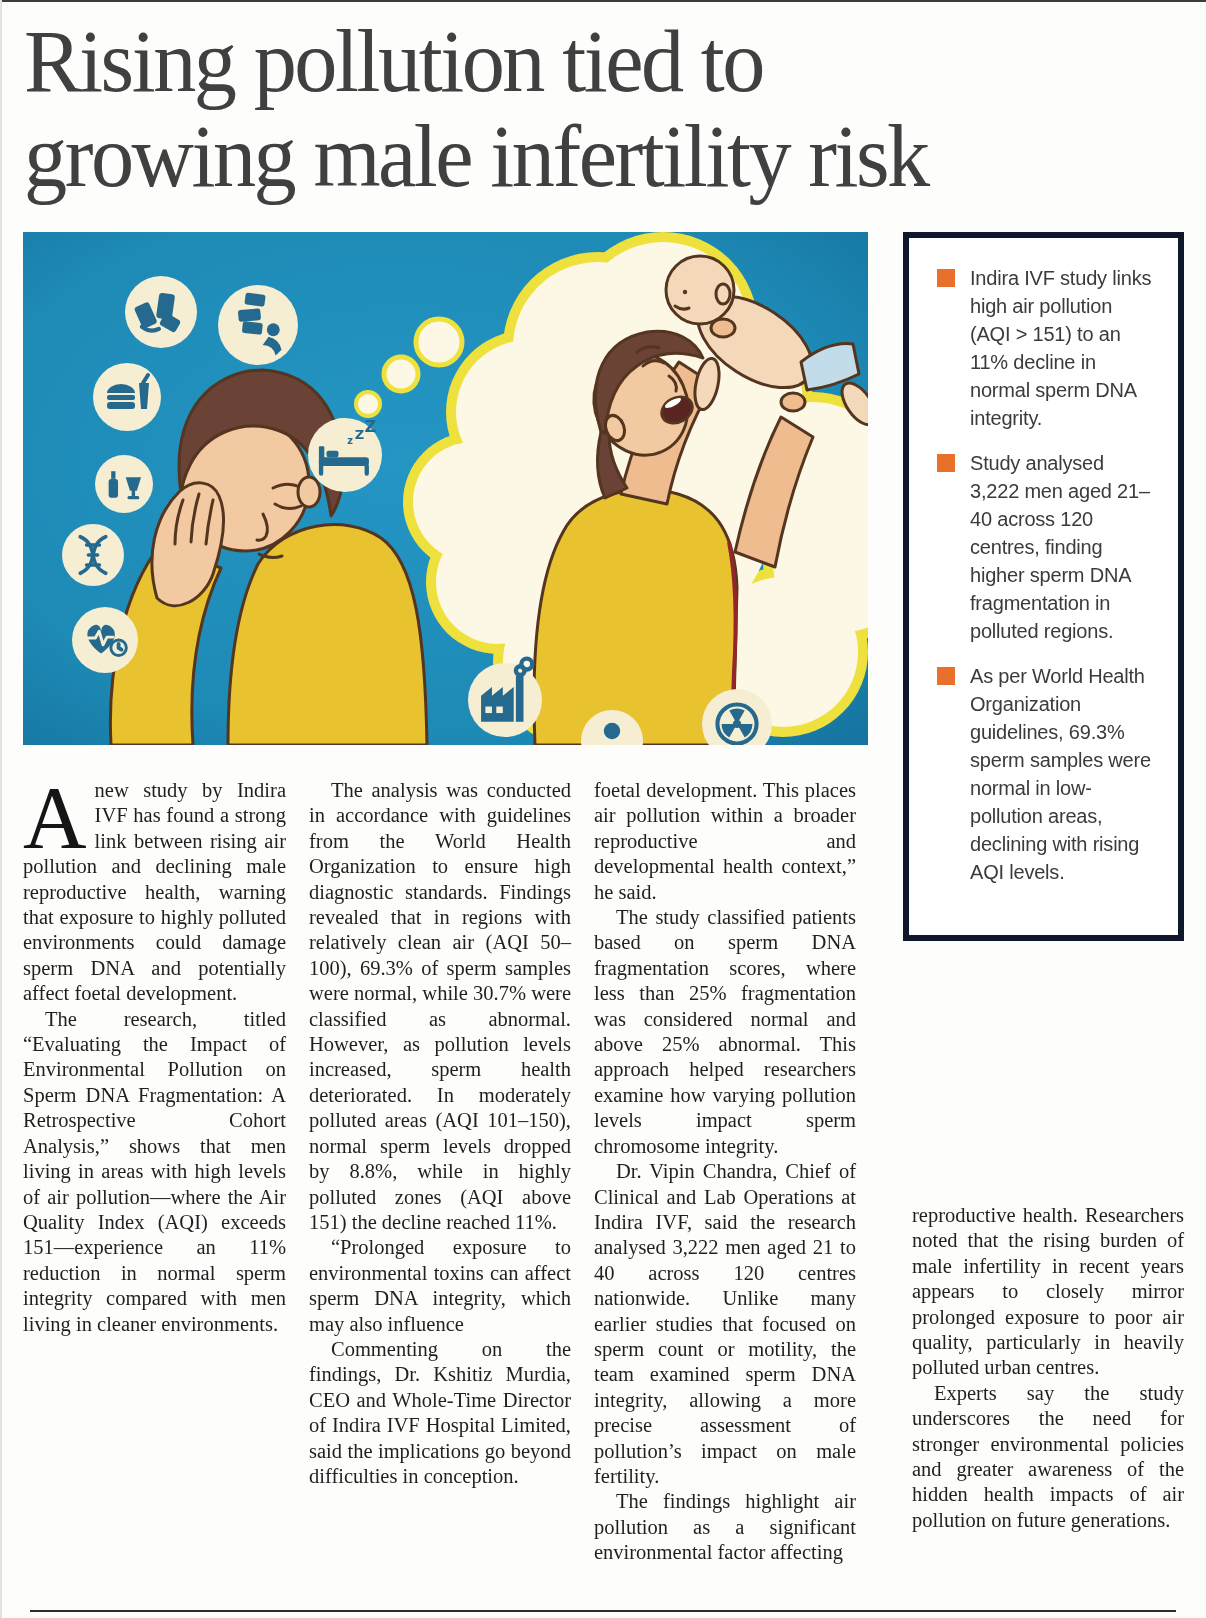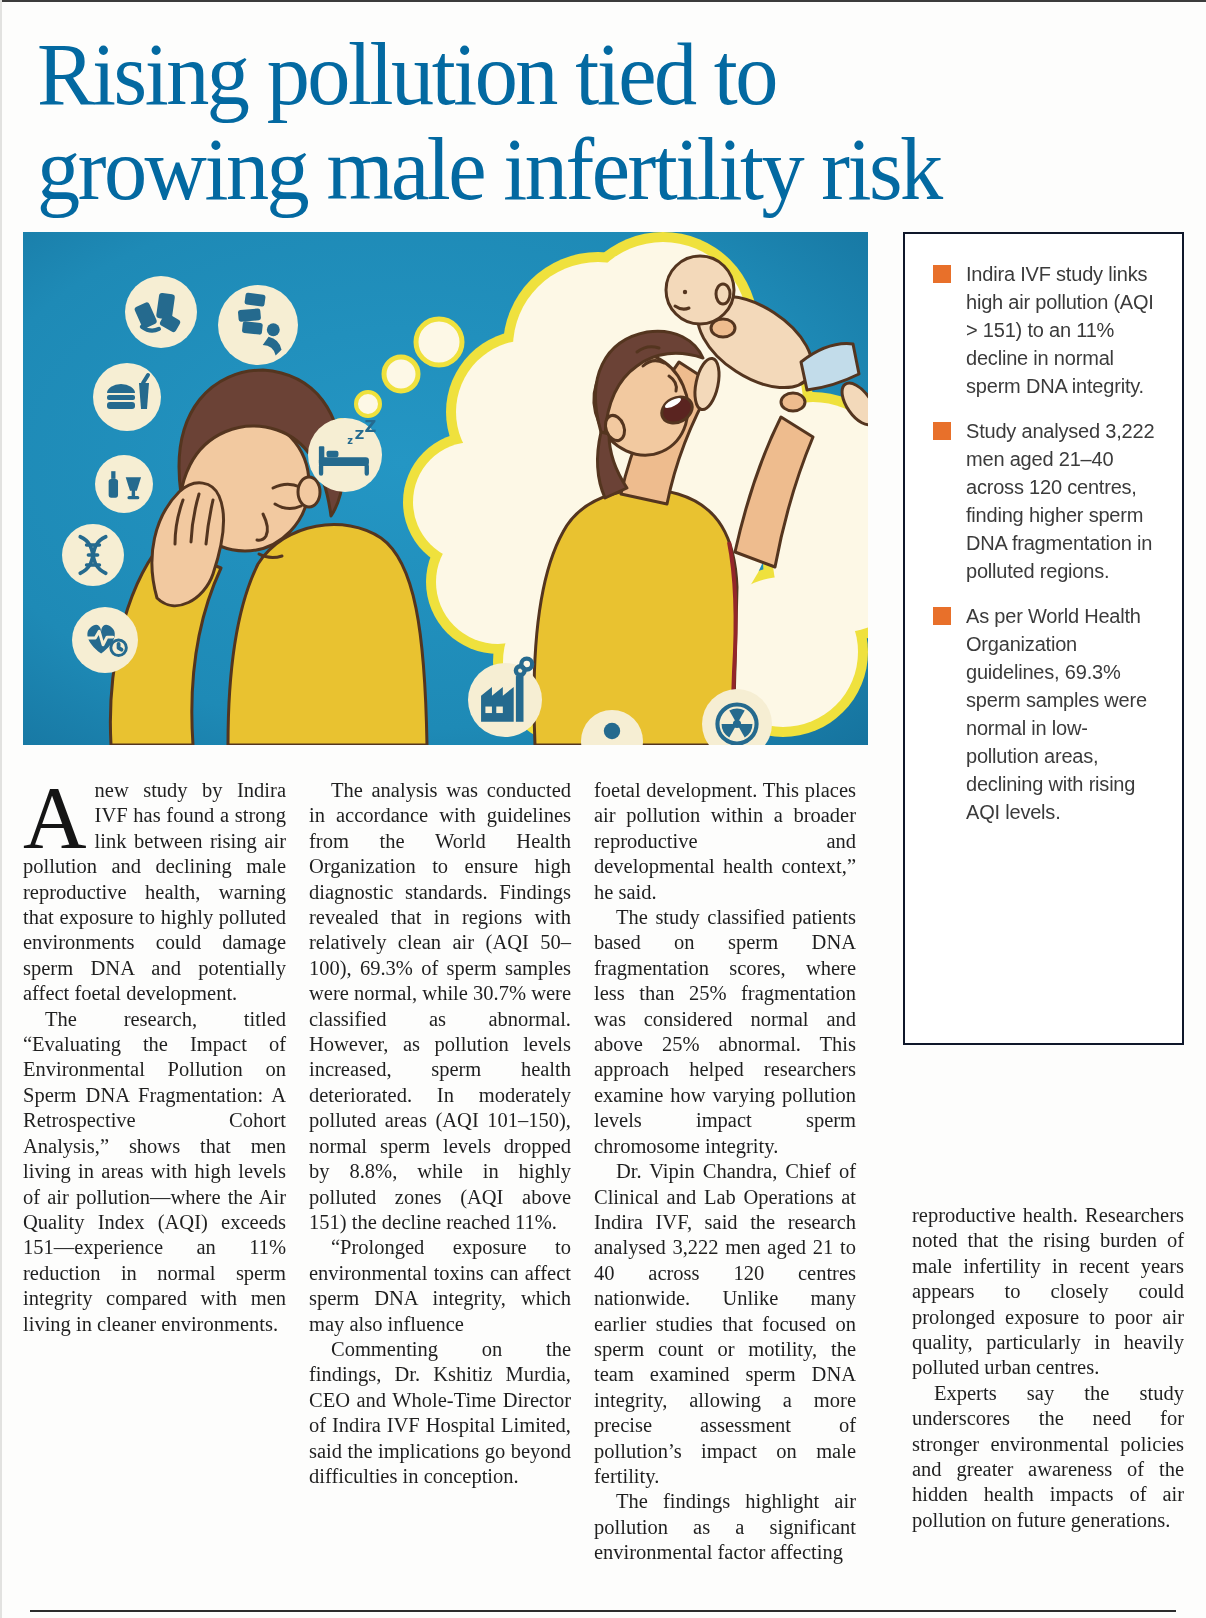--- a/index.html
+++ b/index.html
@@ -3,30 +3,30 @@
 <meta charset="utf-8">
 <title>Newspaper clipping</title>
 <style>
   html,body{margin:0;padding:0;background:#ffffff;}
   .page{position:relative;width:1206px;height:1618px;background:#fdfdfc;overflow:hidden;
         font-family:"Liberation Serif",serif;color:#1e1e1e;}
   .top-rule{position:absolute;left:0;top:0;width:1206px;height:2px;background:#3c3c3c;}
   .left-edge{position:absolute;left:0;top:0;width:2px;height:1618px;background:#e2e2e0;}
   .bottom-rule{position:absolute;left:30px;top:1610px;width:1146px;height:2px;background:#2c2c2c;}
 
-  .headline{position:absolute;left:24px;top:14px;width:1165px;margin:13px;
-            font-family:"Liberation Serif",serif;font-weight:400;color:#0369a1;
+  .headline{position:absolute;left:24px;top:14px;width:1165px;margin:0;
+            font-family:"Liberation Serif",serif;font-weight:400;color:#404040;
             font-size:88px;line-height:95px;letter-spacing:-2.5px;}
   .headline span{display:block;transform:scaleX(.98);transform-origin:left;}
 
   .illustration{position:absolute;left:23px;top:232px;width:845px;height:513px;}
   .illustration svg{display:block;}
 
-  .factbox{position:absolute;left:903px;top:232px;width:281px;height:813px;
-           box-sizing:border-box;border:2px solid #0f172a;background:#ffffff;
+  .factbox{position:absolute;left:903px;top:232px;width:281px;height:709px;
+           box-sizing:border-box;border:6px solid #0f172a;background:#ffffff;
            padding:26px 22px 0 28px;}
   .factbox ul{list-style:none;margin:0;padding:0;}
   .factbox li{display:grid;grid-template-columns:18px auto;column-gap:15px;
               margin:0 0 17px 0;font-family:"Liberation Sans",sans-serif;
               font-size:20px;line-height:28px;color:#3b3b3b;letter-spacing:-0.2px;}
   .factbox .sq{width:18px;height:18px;margin-top:5px;}
 
   .col{position:absolute;top:778px;text-align:justify;
        font-size:20.5px;line-height:25.4px;color:#1f1f1f;}
   .col p{margin:0;}
@@ -283,18 +283,18 @@
       <p class="indent">“Prolonged exposure to environmental toxins can affect sperm DNA integrity, which may also influence</p>
       <p class="indent">Commenting on the findings, Dr. Kshitiz Murdia, CEO and Whole-Time Director of Indira IVF Hospital Limited, said the implications go beyond difficulties in conception.</p>
     </div>
   <div class="col col-2" id="col-2">
       <p>foetal development. This places air pollution within a broader reproductive and developmental health context,” he said.</p>
       <p class="indent">The study classified patients based on sperm DNA fragmentation scores, where less than 25% fragmentation was considered normal and above 25% abnormal. This approach helped researchers examine how varying pollution levels impact sperm chromosome integrity.</p>
       <p class="indent">Dr. Vipin Chandra, Chief of Clinical and Lab Operations at Indira IVF, said the research analysed 3,222 men aged 21 to 40 across 120 centres nationwide. Unlike many earlier studies that focused on sperm count or motility, the team examined sperm DNA integrity, allowing a more precise assessment of pollution’s impact on male fertility.</p>
       <p class="indent">The findings highlight air pollution as a significant environmental factor affecting</p>
     </div>
   <div class="col col-3" id="col-3">
-      <p>reproductive health. Researchers noted that the rising burden of male infertility in recent years appears to closely could prolonged exposure to poor air quality, particularly in heavily polluted urban centres.</p>
+      <p>reproductive health. Researchers noted that the rising burden of male infertility in recent years appears to closely mirror prolonged exposure to poor air quality, particularly in heavily polluted urban centres.</p>
       <p class="indent">Experts say the study underscores the need for stronger environmental policies and greater awareness of the hidden health impacts of air pollution on future generations.</p>
     </div>
 
   <div class="bottom-rule"></div>
 </div>
 
 </body></html>

